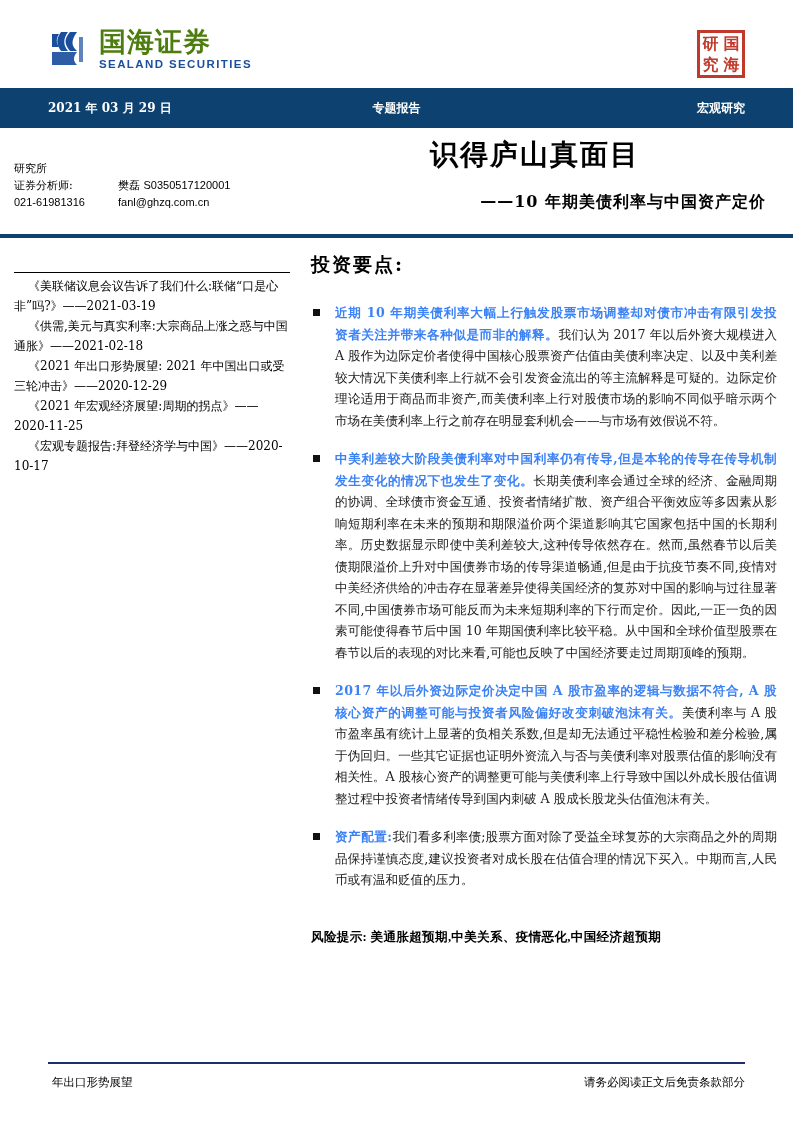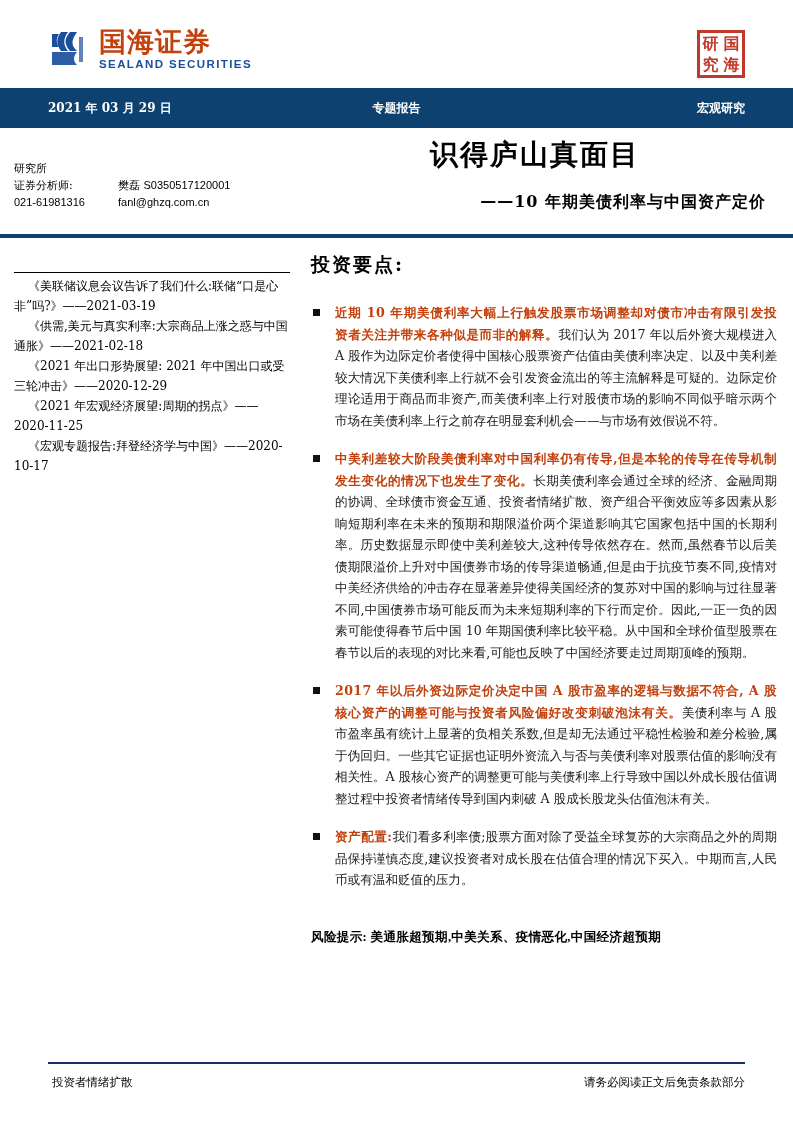--- a/index.html
+++ b/index.html
@@ -29,21 +29,21 @@
     display: flex;
     align-items: center;
     gap: 9px;
   }
   .logo-mark { width: 42px; height: 42px; display:block; }
   .logo-text-col { display: flex; flex-direction: column; line-height: 1; }
   .logo-cn {
     font-family: "DejaVu Sans", "Liberation Sans", sans-serif;
     font-size: 27px;
     font-weight: bold;
-    color: #c2410c;
+    color: #4d7c0f;
     letter-spacing: 1px;
   }
   .logo-en {
     font-family: "Liberation Sans", "DejaVu Sans", sans-serif;
     font-size: 11.5px;
     font-weight: bold;
     color: #1b4f9c;
     letter-spacing: 1.4px;
     margin-top: 4px;
   }
@@ -180,21 +180,21 @@
     line-height: 21.5px;
     text-align: justify;
     color: #1a1a1a;
   }
   .bullet .sq {
     position: absolute;
     left: 2px; top: 7px;
     width: 7px; height: 7px;
     background: #111;
   }
-  .bullet b { font-weight: bold; color: #c2410c; letter-spacing: .4px; }
+  .bullet b { font-weight: bold; color: #3b82f6; letter-spacing: .4px; }
   .risk {
     margin-top: 36px;
     font-size: 12.6px;
     font-weight: bold;
     line-height: 21px;
     letter-spacing: .3px;
     font-family: Liberation Serif, serif;
   }
 
   
@@ -300,14 +300,14 @@
 
   <div class="bullet">
     <span class="sq"></span>
     <b>资产配置:</b><span>我们看多利率债;股票方面对除了受益全球复苏的大宗商品之外的周期品保持谨慎态度,建议投资者对成长股在估值合理的情况下买入。中期而言,人民币或有温和贬值的压力。</span>
   </div>
 
   <div class="risk">风险提示: 美通胀超预期,中美关系、疫情恶化,中国经济超预期</div>
 </div>
 
 <div class="foot-rule"></div>
-<div class="foot foot-left">投资者情绪扩散</div>
+<div class="foot foot-left">年出口形势展望</div>
 <div class="foot foot-right">请务必阅读正文后免责条款部分</div>
 
 </body></html>

